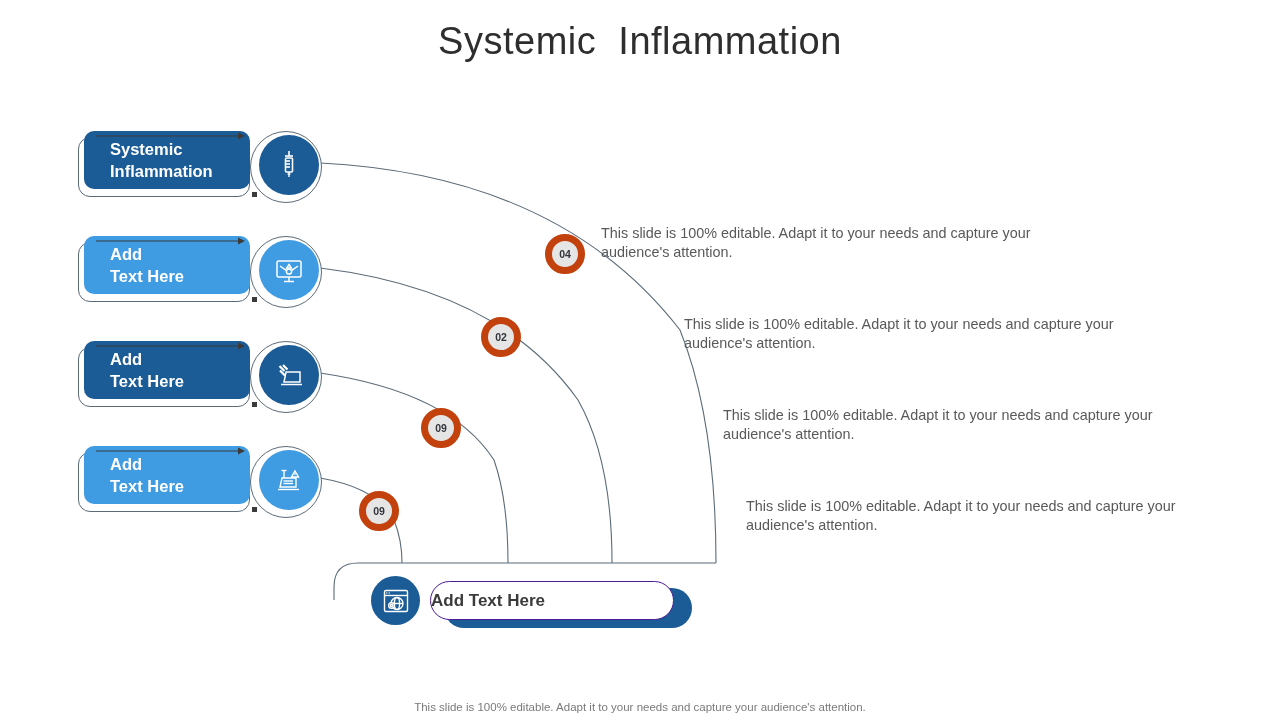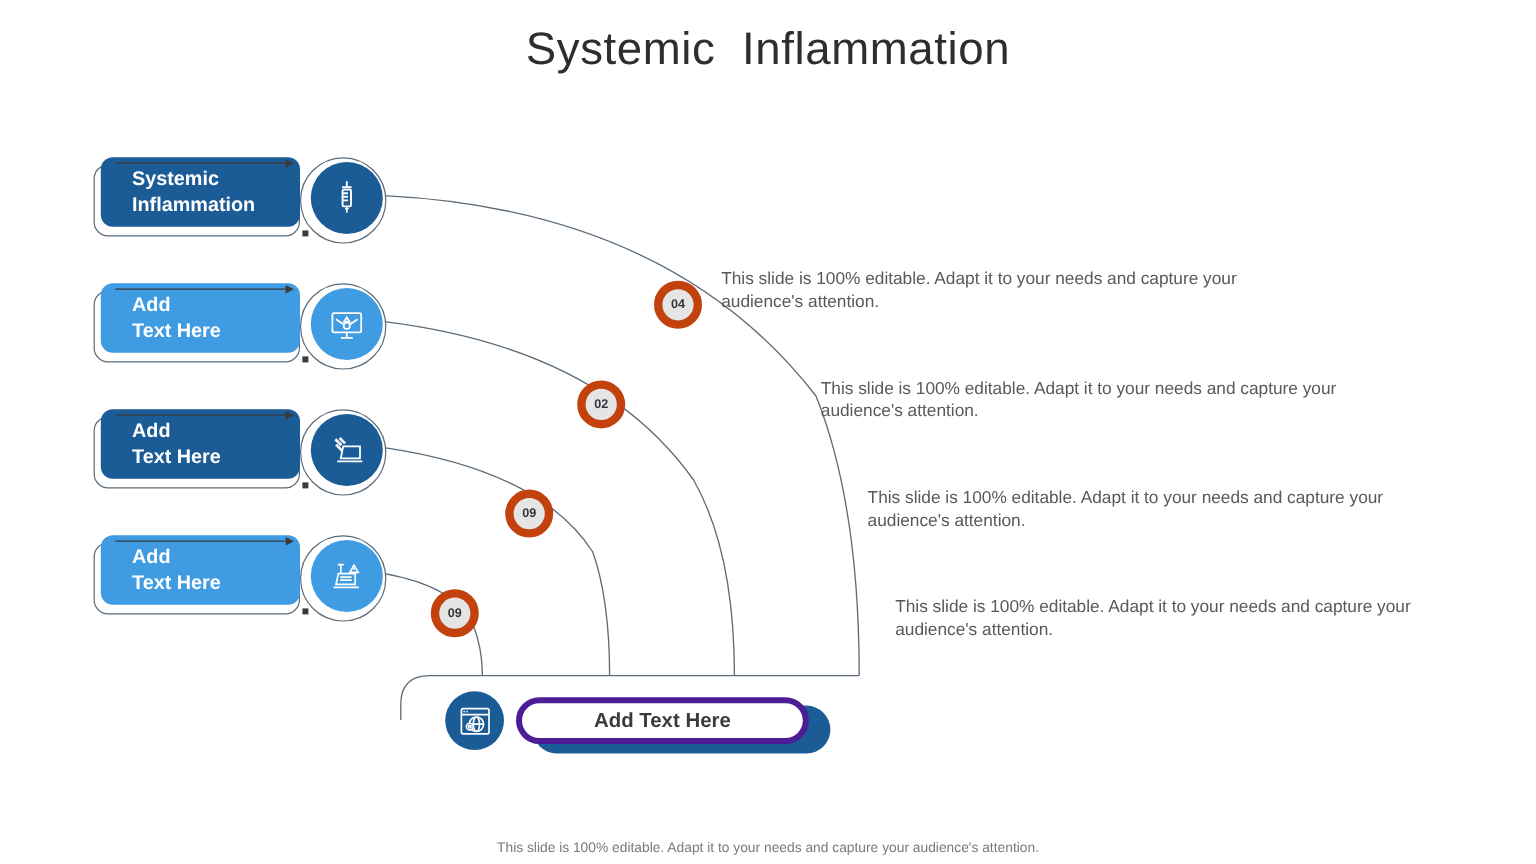--- a/index.html
+++ b/index.html
@@ -163,26 +163,26 @@
     background: #1b5b96;
     border-radius: 20px;
   }
   #bottom-pill {
     position: absolute;
     left: 430px;
     top: 581px;
     width: 244px;
     height: 39px;
     background: #ffffff;
-    border: 5px solid #4c1d95;
+    border: 1px solid #4c1d95;
     border-radius: 20px;
     box-sizing: border-box;
     display: flex;
     align-items: center;
-    justify-content: center;
+    justify-content: flex-start;
   }
   #bottom-pill-label {
     font-size: 17px;
     font-weight: bold;
     color: #3b3b3b;
     white-space: pre;
   }
   #bottom-icon-disc {
     position: absolute;
     left: 371px;

